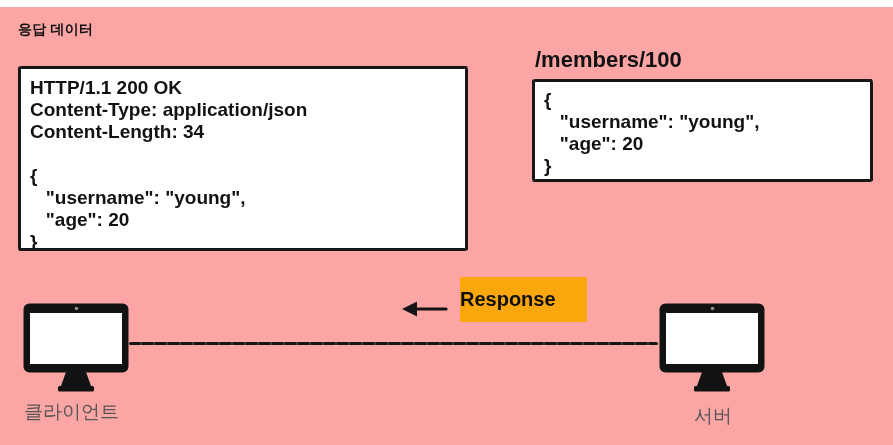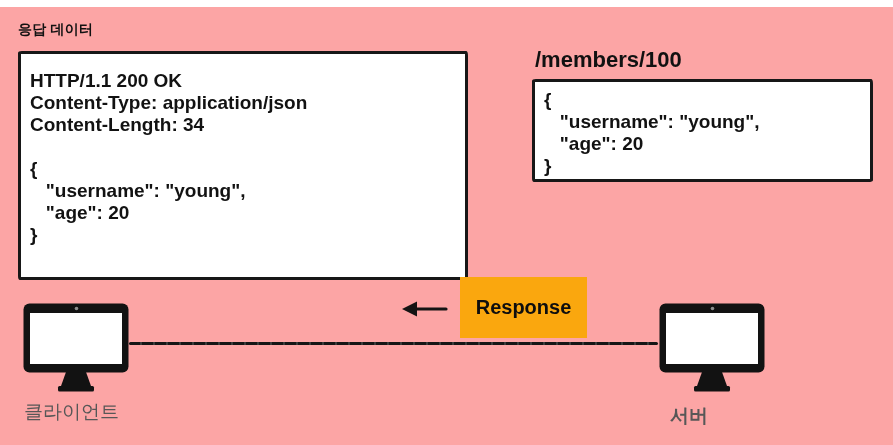--- a/index.html
+++ b/index.html
@@ -24,23 +24,23 @@
     letter-spacing: 0.2px;
   }
 
   .sketch-box {
     border: 3px solid #171717;
     border-radius: 4px 2px 5px 2px / 2px 5px 2px 4px;
     background: #ffffff;
     overflow: hidden;
   }
   .box-response {
-    left: 18px; top: 44px;
-    width: 450px; height: 229px;
-    padding: 16px 9px;
+    left: 18px; top: 59px;
+    width: 450px; height: 185px;
+    padding: 8px 9px;
   }
   .box-request {
     left: 532px; top: 72px;
     width: 341px; height: 103px;
     padding: 7px 9px;
   }
   .code {
     font-family: "Liberation Sans", sans-serif;
     font-weight: bold;
     font-size: 19px;
@@ -60,45 +60,44 @@
     left: 129px; top: 335px;
     width: 529px; height: 3px;
     border-radius: 2px;
     background: repeating-linear-gradient(90deg,
       #151515 0px, #151515 11px,
       #3a3a3a 11px, #3a3a3a 13px);
   }
 
   .response-badge {
     left: 460px; top: 270px;
-    width: 127px; height: 61px;
+    width: 127px; height: 45px;
     background: #FAA70E;
     display: flex;
     align-items: center;
-    justify-content: center;
   }
   .response-badge span {
     font-size: 20px;
     font-weight: 600;
     color: #0e0e0e;
   }
 
   .arrow-wrap { left: 400px; top: 292px; width: 48px; height: 20px; }
 
   .monitor-client { left: 22px;  top: 295px; }
   .monitor-server { left: 657px; top: 295px; }
 
   .node-label {
     font-size: 19px;
     color: #575757;
     text-align: left;
     width: 130px;
   }
   .label-client { left: 24px;  top: 392px; }
-  .label-server { left: 670px; top: 396px; font-weight: bold; }
+  .label-server { left: 694px; top: 396px; }
 </style>
 </head>
 <body>
 
 <div class="canvas">
 
   <div class="abs diagram-title">응답 데이터</div>
 
   <div class="abs sketch-box box-response">
     <pre class="code">HTTP/1.1 200 OK

